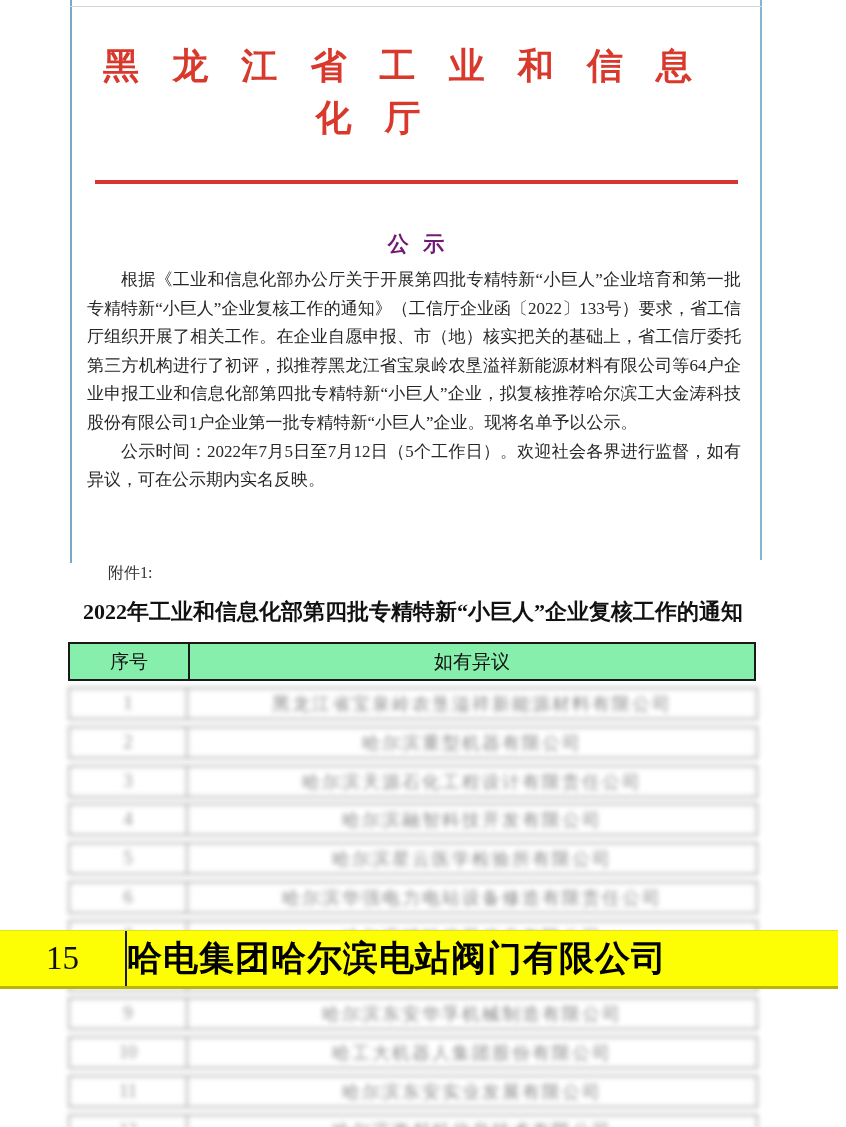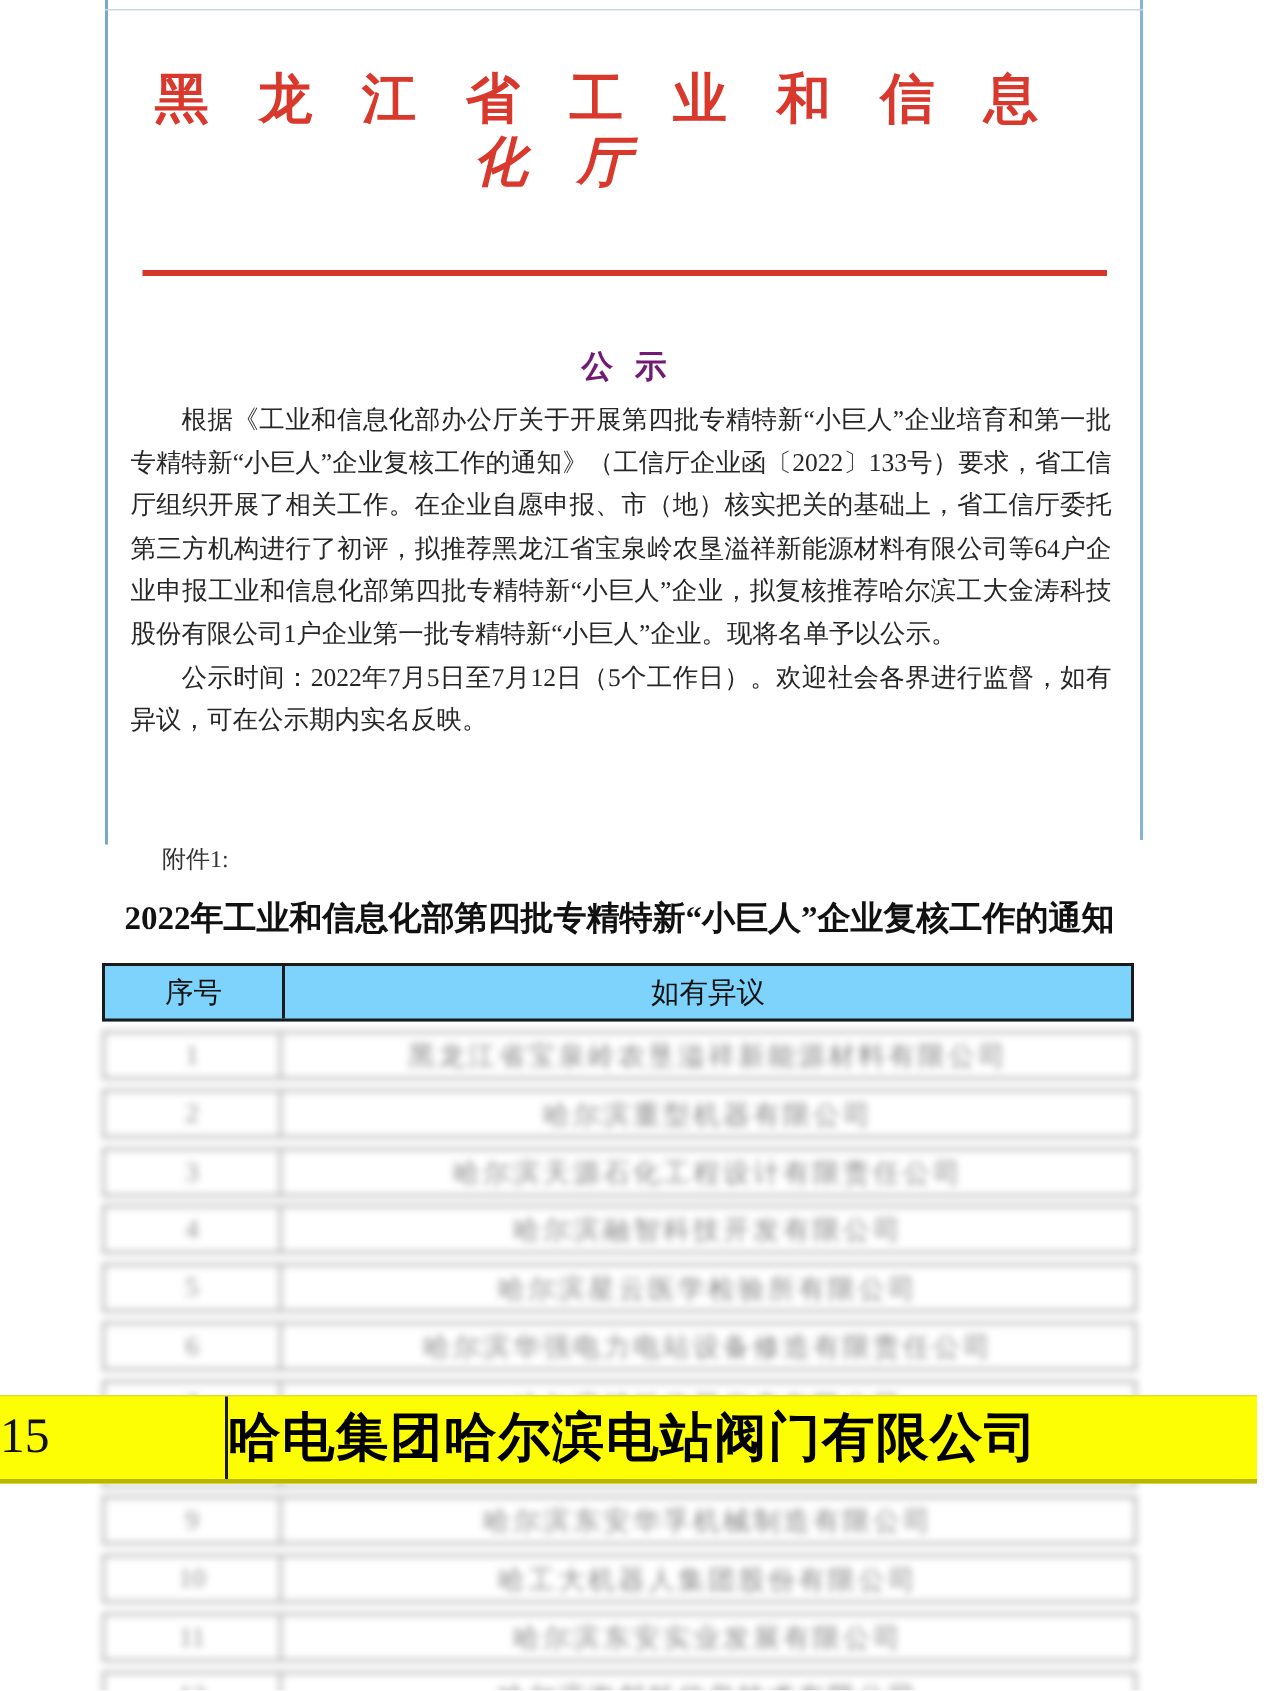--- a/index.html
+++ b/index.html
@@ -9,54 +9,54 @@
 
   
   .frame-left{position:absolute;left:70px;top:0;width:2px;height:563px;background:#7aa9c6;}
   .frame-right{position:absolute;left:760px;top:0;width:2px;height:560px;background:#84b5d3;}
   .frame-top{position:absolute;left:70px;top:6px;width:692px;height:1px;background:#ccd7de;}
 
   
   .agency{position:absolute;left:70px;width:596px;text-align:center;color:#d9382c;
           font-weight:bold;font-size:36px;letter-spacing:0.92em;text-indent:0.92em;white-space:nowrap;}
   .agency.l1{top:42px;}
-  .agency.l2{top:84px;font-style:italic;}
+  .agency.l2{top:94px;}
   .red-rule{position:absolute;left:95px;top:180px;width:643px;height:4px;background:#d5372c;}
 
   
   .notice-title{position:absolute;left:70px;top:230px;width:692px;text-align:center;
                 font-size:21px;font-weight:bold;color:#701a75;letter-spacing:0.7em;text-indent:0.7em;}
   .body-text{position:absolute;left:87px;top:266px;width:654px;font-size:17px;
              line-height:28.6px;color:#262626;text-align:justify;}
   .body-text p{margin:0;text-indent:2em;}
 
   .attach{position:absolute;left:72px;top:563px;font-size:16px;color:#333;margin-left:36px;}
 
   
   .tbl-title{position:absolute;left:60px;top:597px;width:706px;text-align:center;
              font-size:22px;font-weight:bold;color:#111;}
   .tbl-head{position:absolute;left:68px;top:642px;width:688px;height:39px;
-            border:2px solid #1a1a1a;box-sizing:border-box;display:flex;background:#7dd3fc;}
+            border:2px solid #1a1a1a;box-sizing:border-box;display:flex;background:#86efac;}
   .tbl-head .c1{width:120px;border-right:2px solid #1a1a1a;box-sizing:border-box;
                 display:flex;align-items:center;justify-content:center;font-size:19px;color:#111;}
   .tbl-head .c2{flex:1;display:flex;align-items:center;justify-content:center;font-size:19px;color:#111;}
 
   .blur-rows{position:absolute;left:68px;top:687px;width:692px;filter:blur(2.4px);opacity:.75;}
   .brow{position:absolute;left:0;width:690px;height:33px;border:2px solid #9b9b9b;
         box-sizing:border-box;display:flex;background:#fff;}
   .brow .n{width:118px;border-right:2px solid #9b9b9b;box-sizing:border-box;display:flex;
            align-items:center;justify-content:center;font-size:18px;color:#6e6e6e;}
   .brow .nm{flex:1;display:flex;align-items:center;justify-content:center;font-size:18px;
             color:#5f5f5f;letter-spacing:2px;white-space:nowrap;overflow:hidden;}
 
   
   .hl-band{position:absolute;left:0;top:930px;width:838px;height:55px;background:#fdfd03;
            border-top:1px solid #e3df22;border-bottom:3px solid #b9b600;box-sizing:content-box;
            display:flex;align-items:center;}
-  .hl-no{width:150px;text-align:left;font-size:33px;color:#111;
+  .hl-no{width:125px;text-align:center;font-size:33px;color:#111;
          font-family:"Liberation Serif","DejaVu Serif",serif;}
   .hl-div{width:2px;height:100%;background:#191919;}
   .hl-name{flex:1;text-align:left;font-size:35px;font-weight:bold;color:#000;
            letter-spacing:1px;white-space:nowrap;}
 </style>
 </head>
 <body>
 
 <div class="screen">
 

